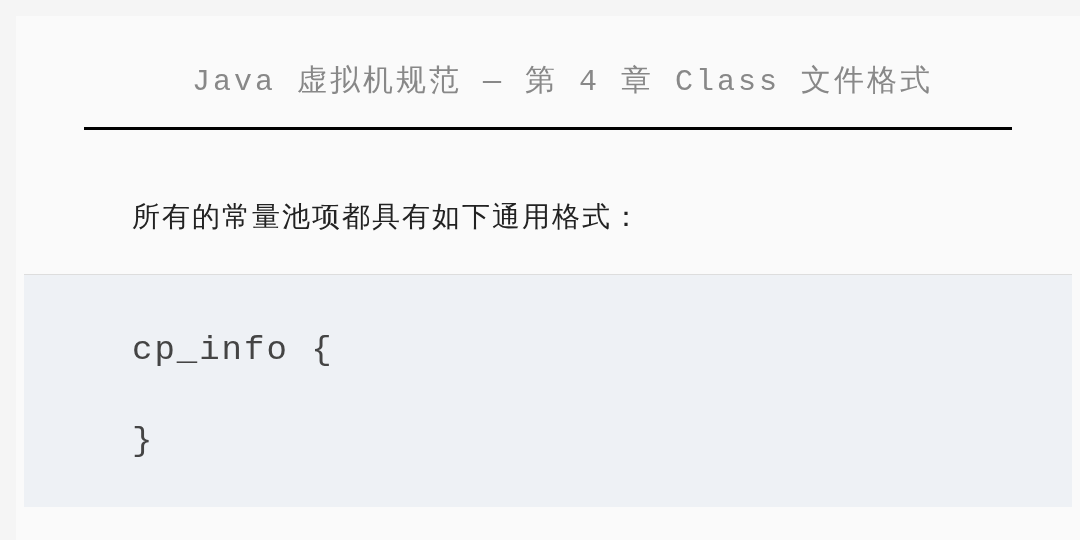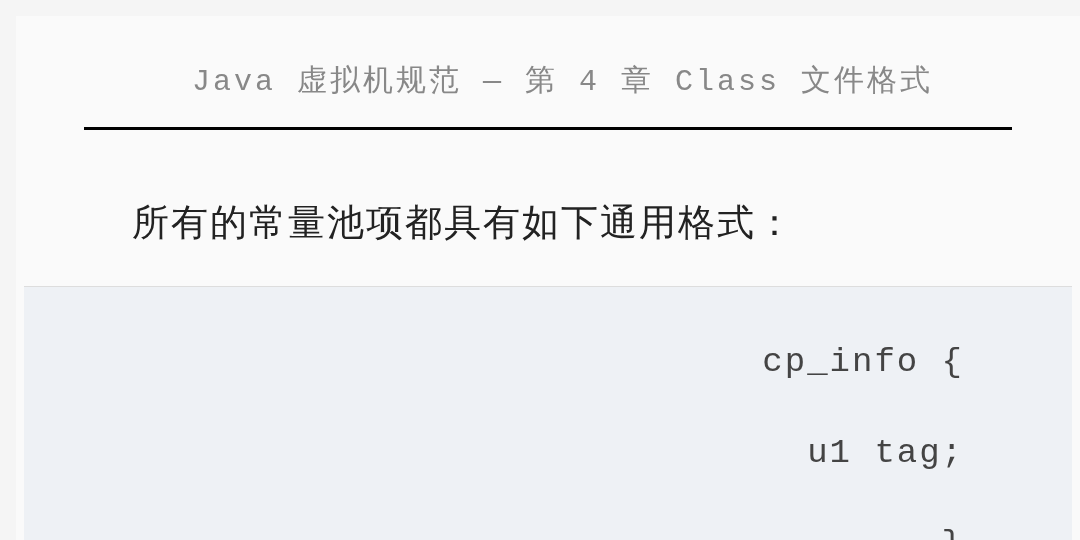--- a/index.html
+++ b/index.html
@@ -28,48 +28,46 @@
       font-family: "Courier New", "SimSun", monospace;
       font-size: 30px;
       color: #888;
       letter-spacing: 3px;
       white-space: nowrap;
     }
     .content-area {
       padding: 60px 100px 30px 100px;
     }
     .intro-text {
-      font-size: 37px;
+      font-size: 28px;
       color: #222;
       letter-spacing: 2px;
       font-family: "SimSun", "宋体", serif;
     }
     .code-block {
       background: #eef1f5;
       border-top: 1px solid #ddd;
       padding: 30px 100px 20px 100px;
       font-family: "Courier New", monospace;
       font-size: 34px;
       color: #444;
       line-height: 2.2;
       letter-spacing: 2px;
     }
     .code-line {
       white-space: pre;
-      text-align: right;
     }
   </style>
 </head>
 <body>
 
 <div class="page">
   <div class="header">
     <div class="header-text">Java 虚拟机规范 — 第 4 章 Class 文件格式</div>
   </div>
   <div class="content-area">
     <div class="intro-text">所有的常量池项都具有如下通用格式：</div>
   </div>
   <div class="code-block">
     <div class="code-line">cp_info {</div>
-    <div class="code-line">    u1 tag;</div>
     <div class="code-line">}</div>
   </div>
 </div>
 
 </body></html>

